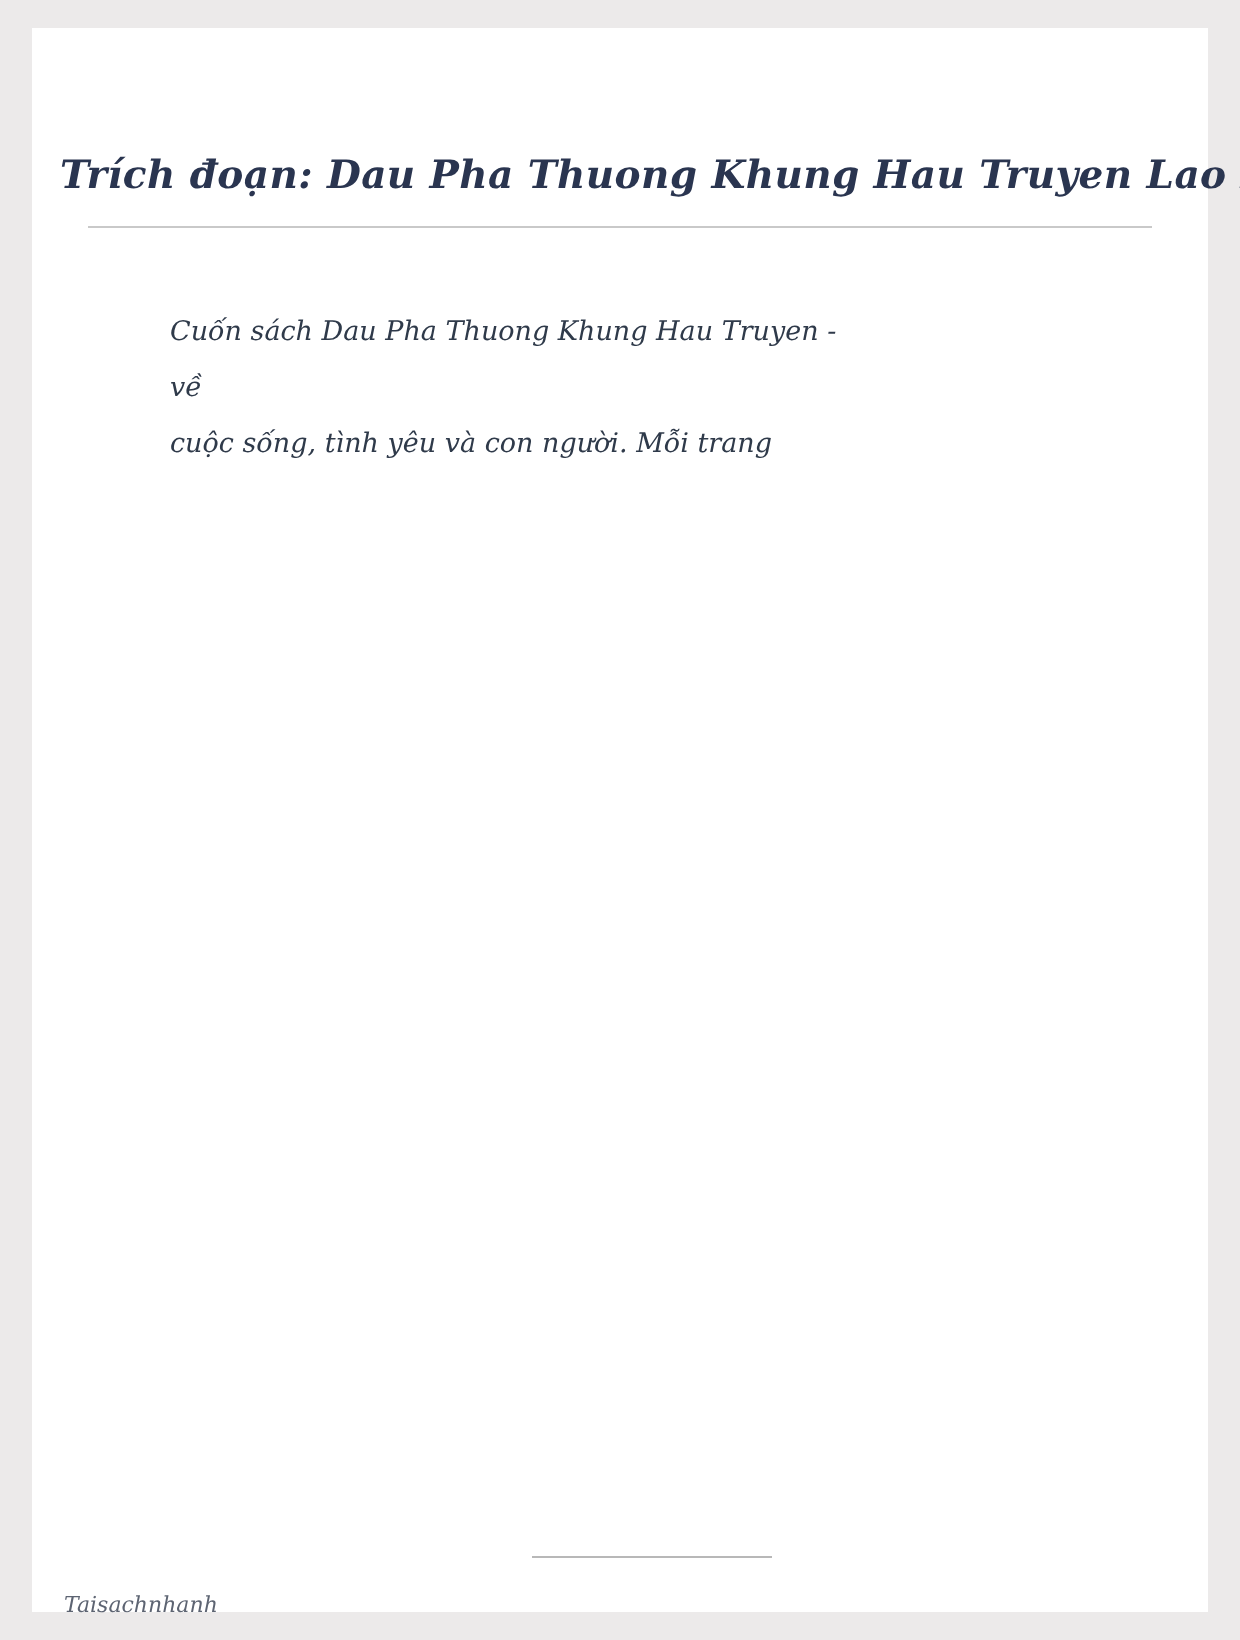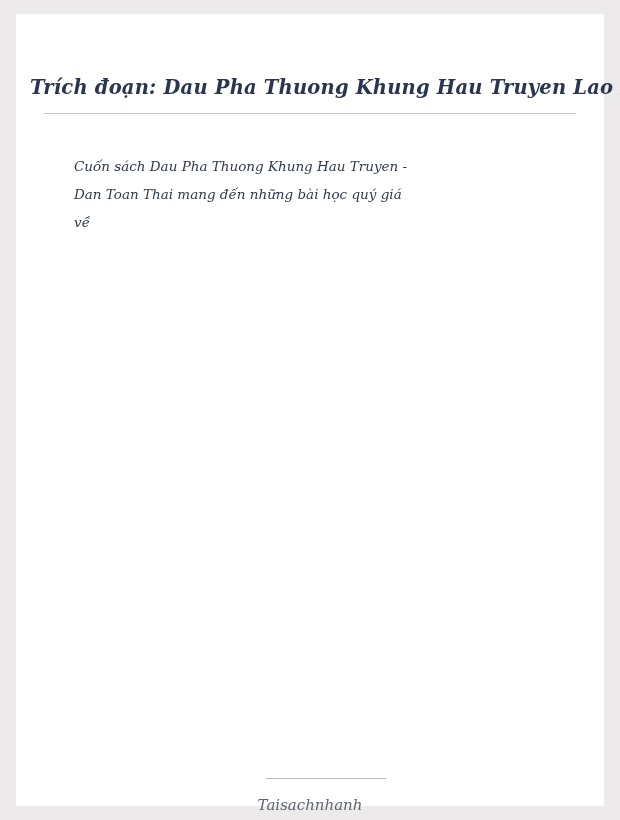--- a/index.html
+++ b/index.html
@@ -54,54 +54,54 @@
     top: 138px;
     width: 420px;
   }
   .body-line {
     font-family: "DejaVu Serif", serif;
     font-style: italic;
     font-size: 13.5px;
     line-height: 28px;
     color: #2f3a4a;
     white-space: pre;
+    margin-left: 11px;
   }
   .footer-rule {
     position: absolute;
     left: 250px;
     top: 764px;
     width: 120px;
     height: 1px;
     background: #b8b8b8;
   }
   .footer-text {
     position: absolute;
-    left: 0;
+    left: 16px;
     top: 782px;
     width: 588px;
-    text-align: center;
     font-family: "DejaVu Serif", serif;
     font-style: italic;
-    font-size: 15px;
+    font-size: 11px;
     color: #5d6472;
   }
 </style>
 </head>
 <body>
 
 <div class="page">
   <div class="page-inner">
 
     <div class="doc-title">Trích đoạn: Dau Pha Thuong Khung Hau Truyen Lao Dan Toan Thai</div>
 
     <div class="title-rule"></div>
 
     <div class="body-block">
       <div class="body-line">Cuốn sách Dau Pha Thuong Khung Hau Truyen -</div>
-      <div class="body-line">Dan Toan Thai mang đến những bài học quý giá</div>
       <div class="body-line">về</div>
+      <div class="body-line">cuộc sống, tình yêu và con người. Mỗi trang</div>
     </div>
 
     <div class="footer-rule"></div>
     <div class="footer-text">Taisachnhanh</div>
 
   </div>
 </div>
 
 </body></html>

